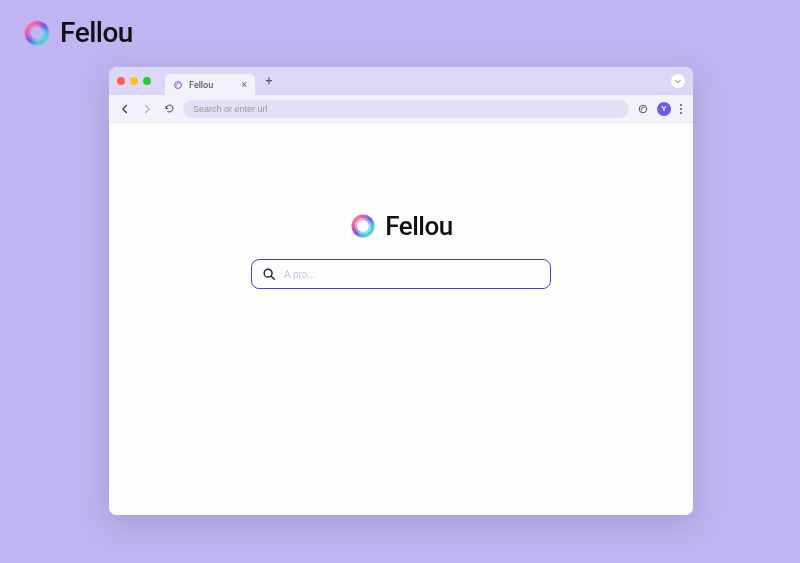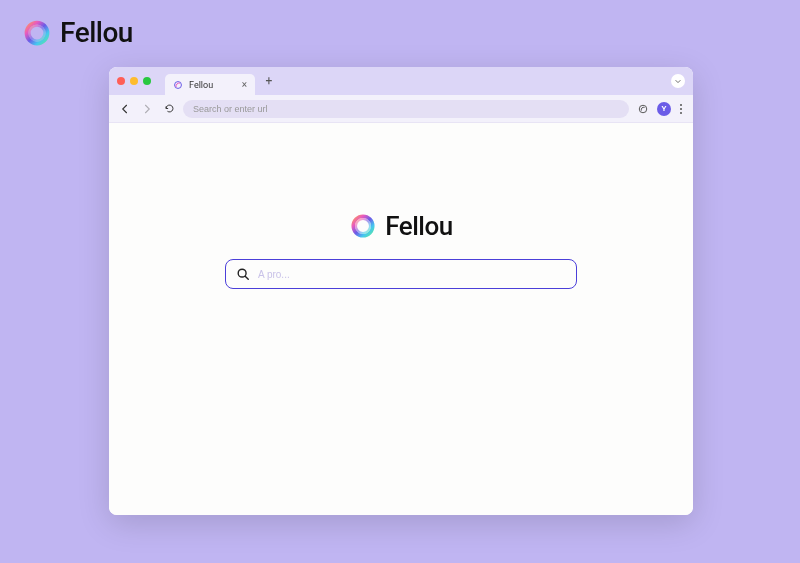--- a/index.html
+++ b/index.html
@@ -149,21 +149,21 @@
   .center-brand {
     display: flex;
     align-items: center;
     gap: 8px;
     margin-bottom: 18px;
   }
   .center-brand .logo { width: 28px; height: 28px; }
   .center-brand .name { font-size: 26px; font-weight: 500; color: #111; letter-spacing: -0.5px; }
 
   .search-box {
-    width: 352px;
+    width: 300px;
     height: 30px;
     border: 1.5px solid #4B3FD9;
     border-radius: 8px;
     display: flex;
     align-items: center;
     padding: 0 10px;
     gap: 8px;
   }
   .search-box .search-icon-wrap { width: 14px; height: 14px; color: #333; flex-shrink: 0; }
   .search-box input {

